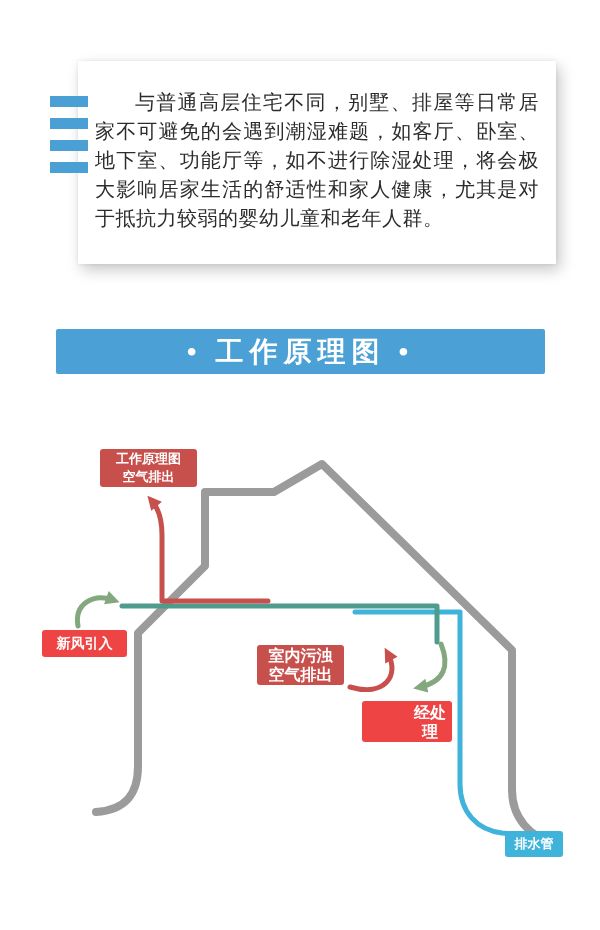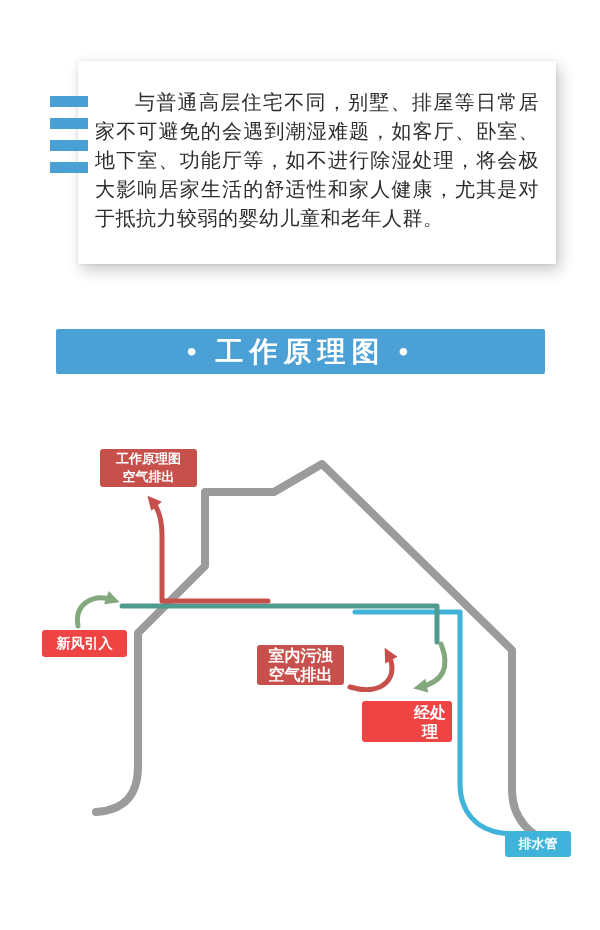--- a/index.html
+++ b/index.html
@@ -77,21 +77,21 @@
   }
   .dlabel span { display: block; }
   .red-bg   { background: #c8504c; }
   .green-bg { background: #ef4444; }
   .blue-bg  { background: #3fb3da; }
 
   .lbl-dirty-out   { left: 100px; top: 449px; width: 97px; height: 38px; font-size: 13px; line-height: 18px; padding-top: 1px; }
   .lbl-fresh-in    { left: 42px;  top: 630px; width: 85px; height: 27px; font-size: 14px; line-height: 27px; }
   .lbl-indoor-in   { left: 257px; top: 645px; width: 87px; height: 40px; font-size: 16px; line-height: 19px; padding-top: 1px; }
   .lbl-treated-out { left: 362px; top: 701px; width: 90px; height: 41px; font-size: 16px; line-height: 19px; padding-top: 2px; padding-left: 46px; }
-  .lbl-drain       { left: 505px; top: 831px; width: 66px; height: 26px; font-size: 13px; line-height: 26px; }
+  .lbl-drain       { left: 505px; top: 831px; width: 58px; height: 26px; font-size: 13px; line-height: 26px; }
 
   .main-unit {
     position: absolute;
     left: 264px; top: 584px;
     width: 108px; height: 35px;
     background: #d9caa2;
     z-index: 4;
     color: #55514a;
     font-weight: bold;
     font-size: 17px;

